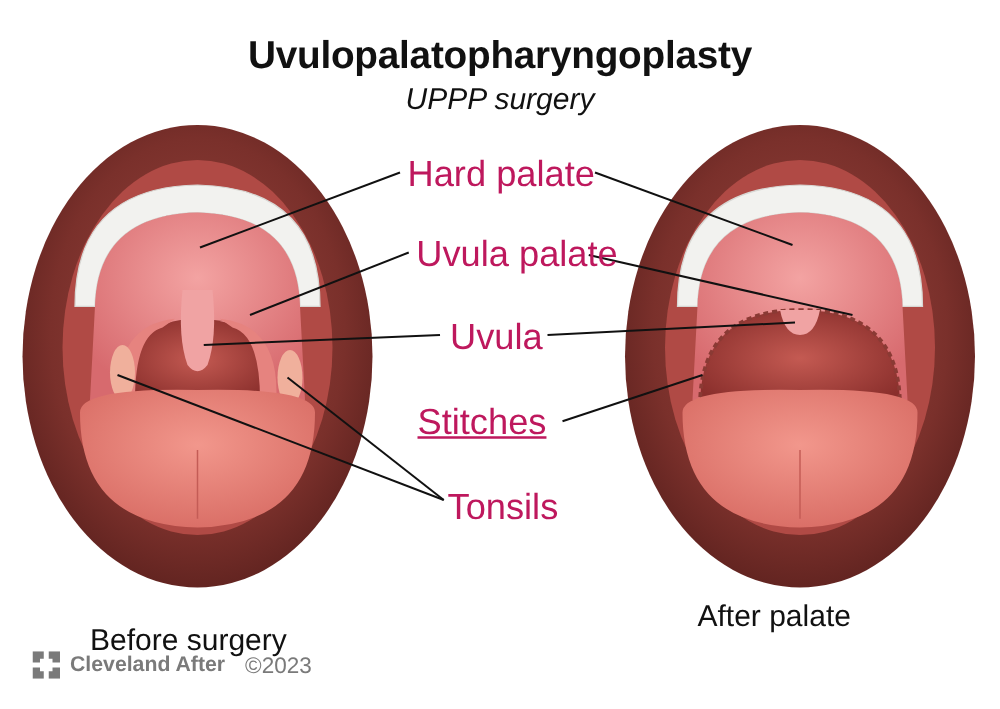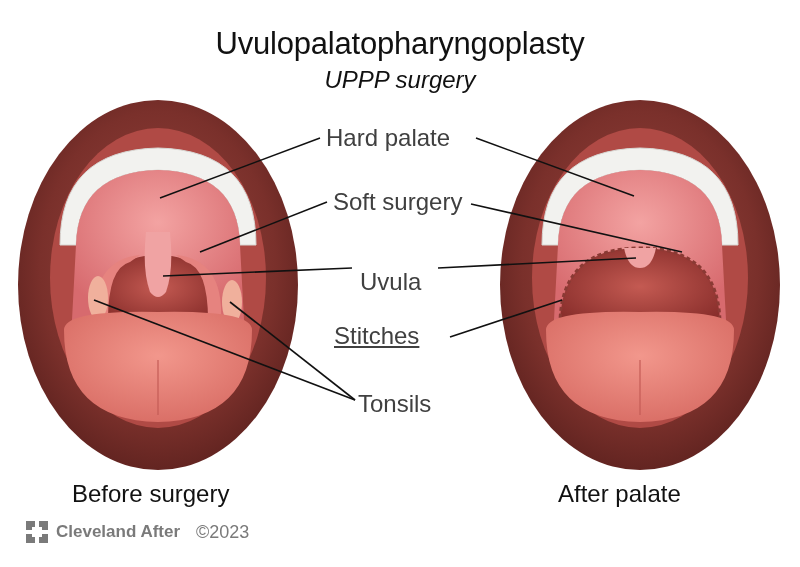--- a/index.html
+++ b/index.html
@@ -1,20 +1,20 @@
 <!DOCTYPE html>
 <html><head>
   <meta charset="utf-8">
   <style>
     html, body { margin: 0; padding: 0; background: #ffffff; }
     body { width: 800px; height: 567px; position: relative; overflow: hidden; font-family: "Liberation Sans", "DejaVu Sans", sans-serif; color: #111; }
-    .title { position: absolute; top: 26px; left: 0; width: 800px; text-align: center; font-size: 31px; font-weight: normal; letter-spacing: -0.2px; }
+    .title { position: absolute; top: 26px; left: 0; width: 800px; text-align: center; font-size: 31px; font-weight: bold; letter-spacing: -0.2px; }
     .subtitle { position: absolute; top: 66px; left: 0; width: 800px; text-align: center; font-size: 24px; font-style: italic; }
     svg.art { position: absolute; left: 0; top: 0; }
-    .label { position: absolute; font-size: 24px; color: #404040; white-space: nowrap; }
+    .label { position: absolute; font-size: 29px; color: #be185d; white-space: nowrap; }
     .caption { position: absolute; top: 480px; font-size: 24px; color: #111; white-space: nowrap; }
     .footer { position: absolute; top: 521px; left: 26px; display: flex; align-items: center; color: #7a7a7a; font-size: 17px; font-weight: bold; }
     .footer .logo { width: 22px; height: 22px; margin-right: 8px; position: relative; }
     .footer .copy { margin-left: 16px; font-weight: normal; font-size: 18px; }
   </style>
 </head>
 <body>
 
 <div class="title">Uvulopalatopharyngoplasty</div>
 <div class="subtitle">UPPP surgery</div>
@@ -85,26 +85,26 @@
     <line x1="471" y1="204" x2="682" y2="252"></line>
     <line x1="352" y1="268" x2="163" y2="276"></line>
     <line x1="438" y1="268" x2="636" y2="258"></line>
     <line x1="450" y1="337" x2="562" y2="300"></line>
     <line x1="355" y1="400" x2="94" y2="300"></line>
     <line x1="355" y1="400" x2="230" y2="302"></line>
   </g>
 </svg>
 
 <div class="label" style="left:326px; top:124px;">Hard palate</div>
-<div class="label" style="left:333px; top:188px;">Soft surgery</div>
-<div class="label" style="left:360px; top:268px;">Uvula</div>
+<div class="label" style="left:333px; top:188px;">Uvula palate</div>
+<div class="label" style="left:360px; top:254px;">Uvula</div>
 <div class="label" style="left:334px; top:322px;text-decoration:underline;">Stitches</div>
 <div class="label" style="left:358px; top:390px;text-align:center;">Tonsils</div>
 
-<div class="caption" style="left:72px;">Before surgery</div>
+<div class="caption" style="left:72px;margin-top:19px;">Before surgery</div>
 <div class="caption" style="left:558px;">After palate</div>
 
 <div class="footer">
   <span class="logo">
     <svg width="22" height="22" viewBox="0 0 22 22">
       <rect x="0" y="0" width="9" height="9" fill="#7a7a7a"></rect>
       <rect x="13" y="0" width="9" height="9" fill="#7a7a7a"></rect>
       <rect x="0" y="13" width="9" height="9" fill="#7a7a7a"></rect>
       <rect x="13" y="13" width="9" height="9" fill="#7a7a7a"></rect>
       <rect x="6" y="6" width="10" height="10" fill="#ffffff"></rect>

